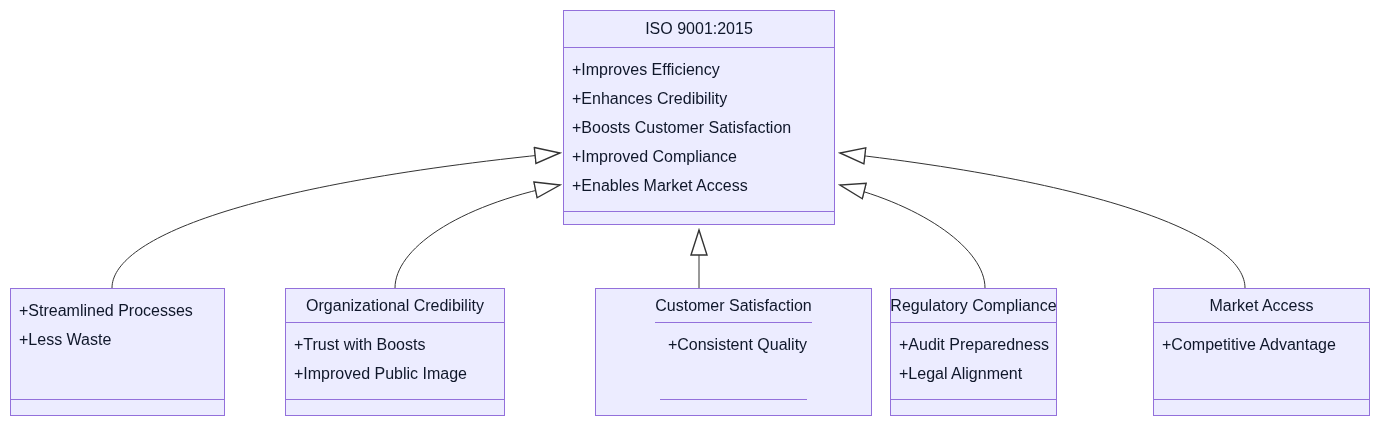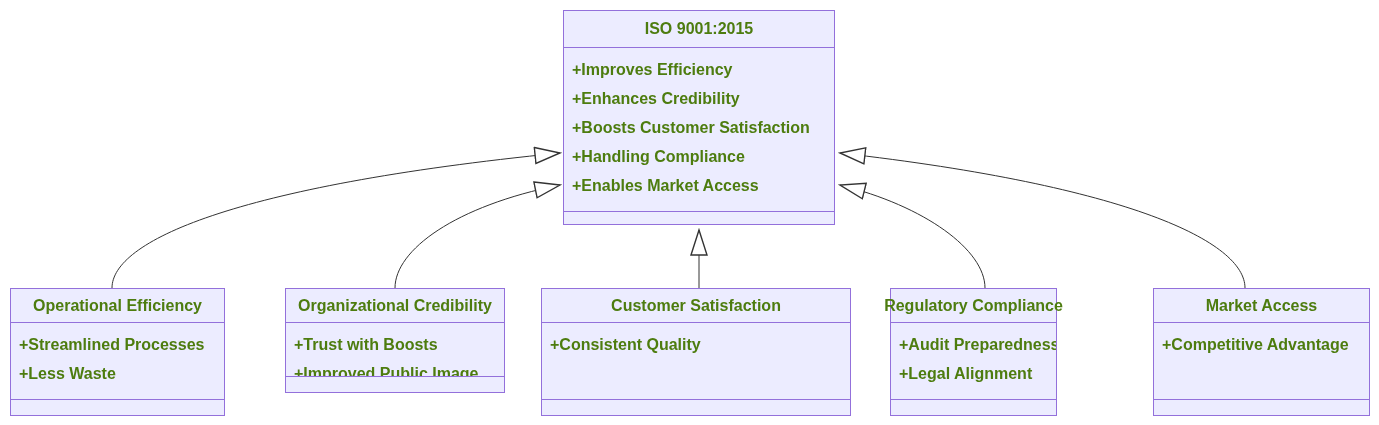--- a/index.html
+++ b/index.html
@@ -7,23 +7,22 @@
     padding: 0;
     background: #ffffff;
   }
   .canvas {
     position: relative;
     width: 1379px;
     height: 425px;
     background: #ffffff;
     font-family: "Liberation Sans", sans-serif;
     font-size: 16px;
-    color: #4d7c0f;
+    color: #0f172a;
     overflow: hidden;
-    font-weight: bold;
   }
   .edges-layer {
     position: absolute;
     left: 0;
     top: 0;
     width: 1379px;
     height: 425px;
     pointer-events: none;
   }
   .class-box {
@@ -76,45 +75,44 @@
     <path d="M 985,288 C 985,250 925,206 840,185" fill="none" stroke="#333333" stroke-width="1" marker-end="url(#gen-arrow)"></path>
     <path d="M 1245,288 C 1245,242 1130,186 840,153" fill="none" stroke="#333333" stroke-width="1" marker-end="url(#gen-arrow)"></path>
   </svg>
 
   <div class="class-box parent" style="left:563px; top:10px; width:272px; height:215px;">
     <div class="box-title">ISO 9001:2015</div>
     <div class="box-attrs">
       <div class="attr">+Improves Efficiency</div>
       <div class="attr">+Enhances Credibility</div>
       <div class="attr">+Boosts Customer Satisfaction</div>
-      <div class="attr">+Handling Compliance</div>
+      <div class="attr">+Improved Compliance</div>
       <div class="attr">+Enables Market Access</div>
     </div>
     <div class="box-footer"></div>
   </div>
 
   <div class="class-box child" style="left:10px; top:288px; width:215px; height:128px;">
-    <div class="box-title">Operational Efficiency</div>
     <div class="box-attrs">
       <div class="attr">+Streamlined Processes</div>
       <div class="attr">+Less Waste</div>
     </div>
     <div class="box-footer"></div>
   </div>
 
-  <div class="class-box child" style="left:285px; top:288px; width:220px; height:105px;">
+  <div class="class-box child" style="left:285px; top:288px; width:220px; height:128px;">
     <div class="box-title">Organizational Credibility</div>
     <div class="box-attrs">
       <div class="attr">+Trust with Boosts</div>
       <div class="attr">+Improved Public Image</div>
     </div>
     <div class="box-footer"></div>
   </div>
 
-  <div class="class-box child" style="left:541px; top:288px; width:310px; height:128px;">
+  <div class="class-box child" style="left:595px; top:288px; width:277px; height:128px;align-items:center;">
     <div class="box-title">Customer Satisfaction</div>
     <div class="box-attrs">
       <div class="attr">+Consistent Quality</div>
     </div>
     <div class="box-footer"></div>
   </div>
 
   <div class="class-box child" style="left:890px; top:288px; width:167px; height:128px;">
     <div class="box-title">Regulatory Compliance</div>
     <div class="box-attrs">

